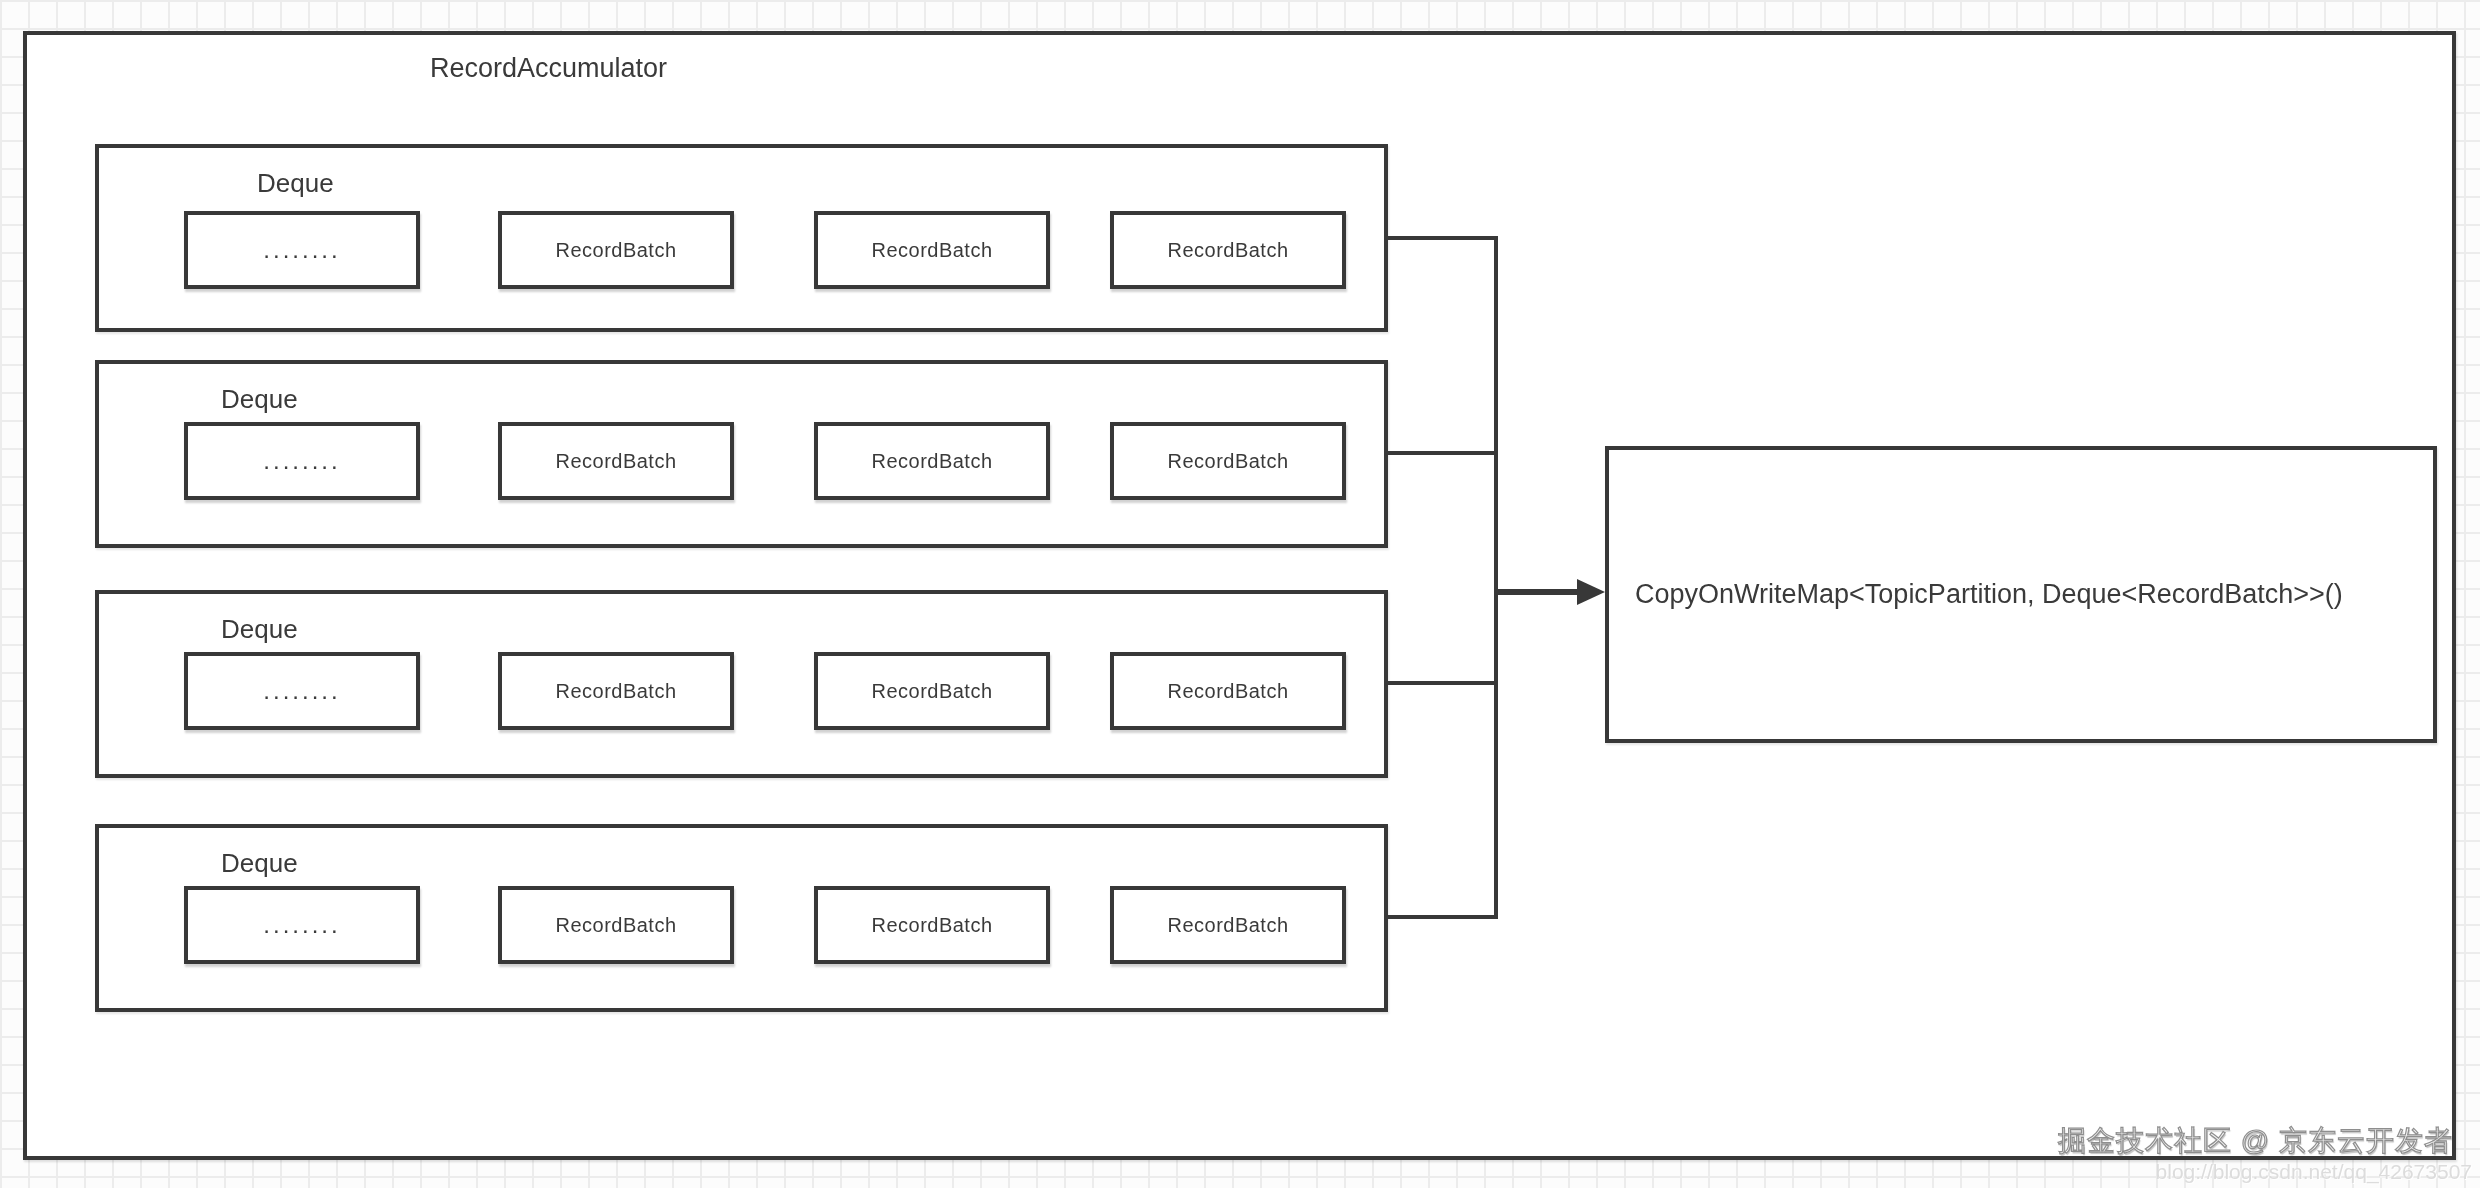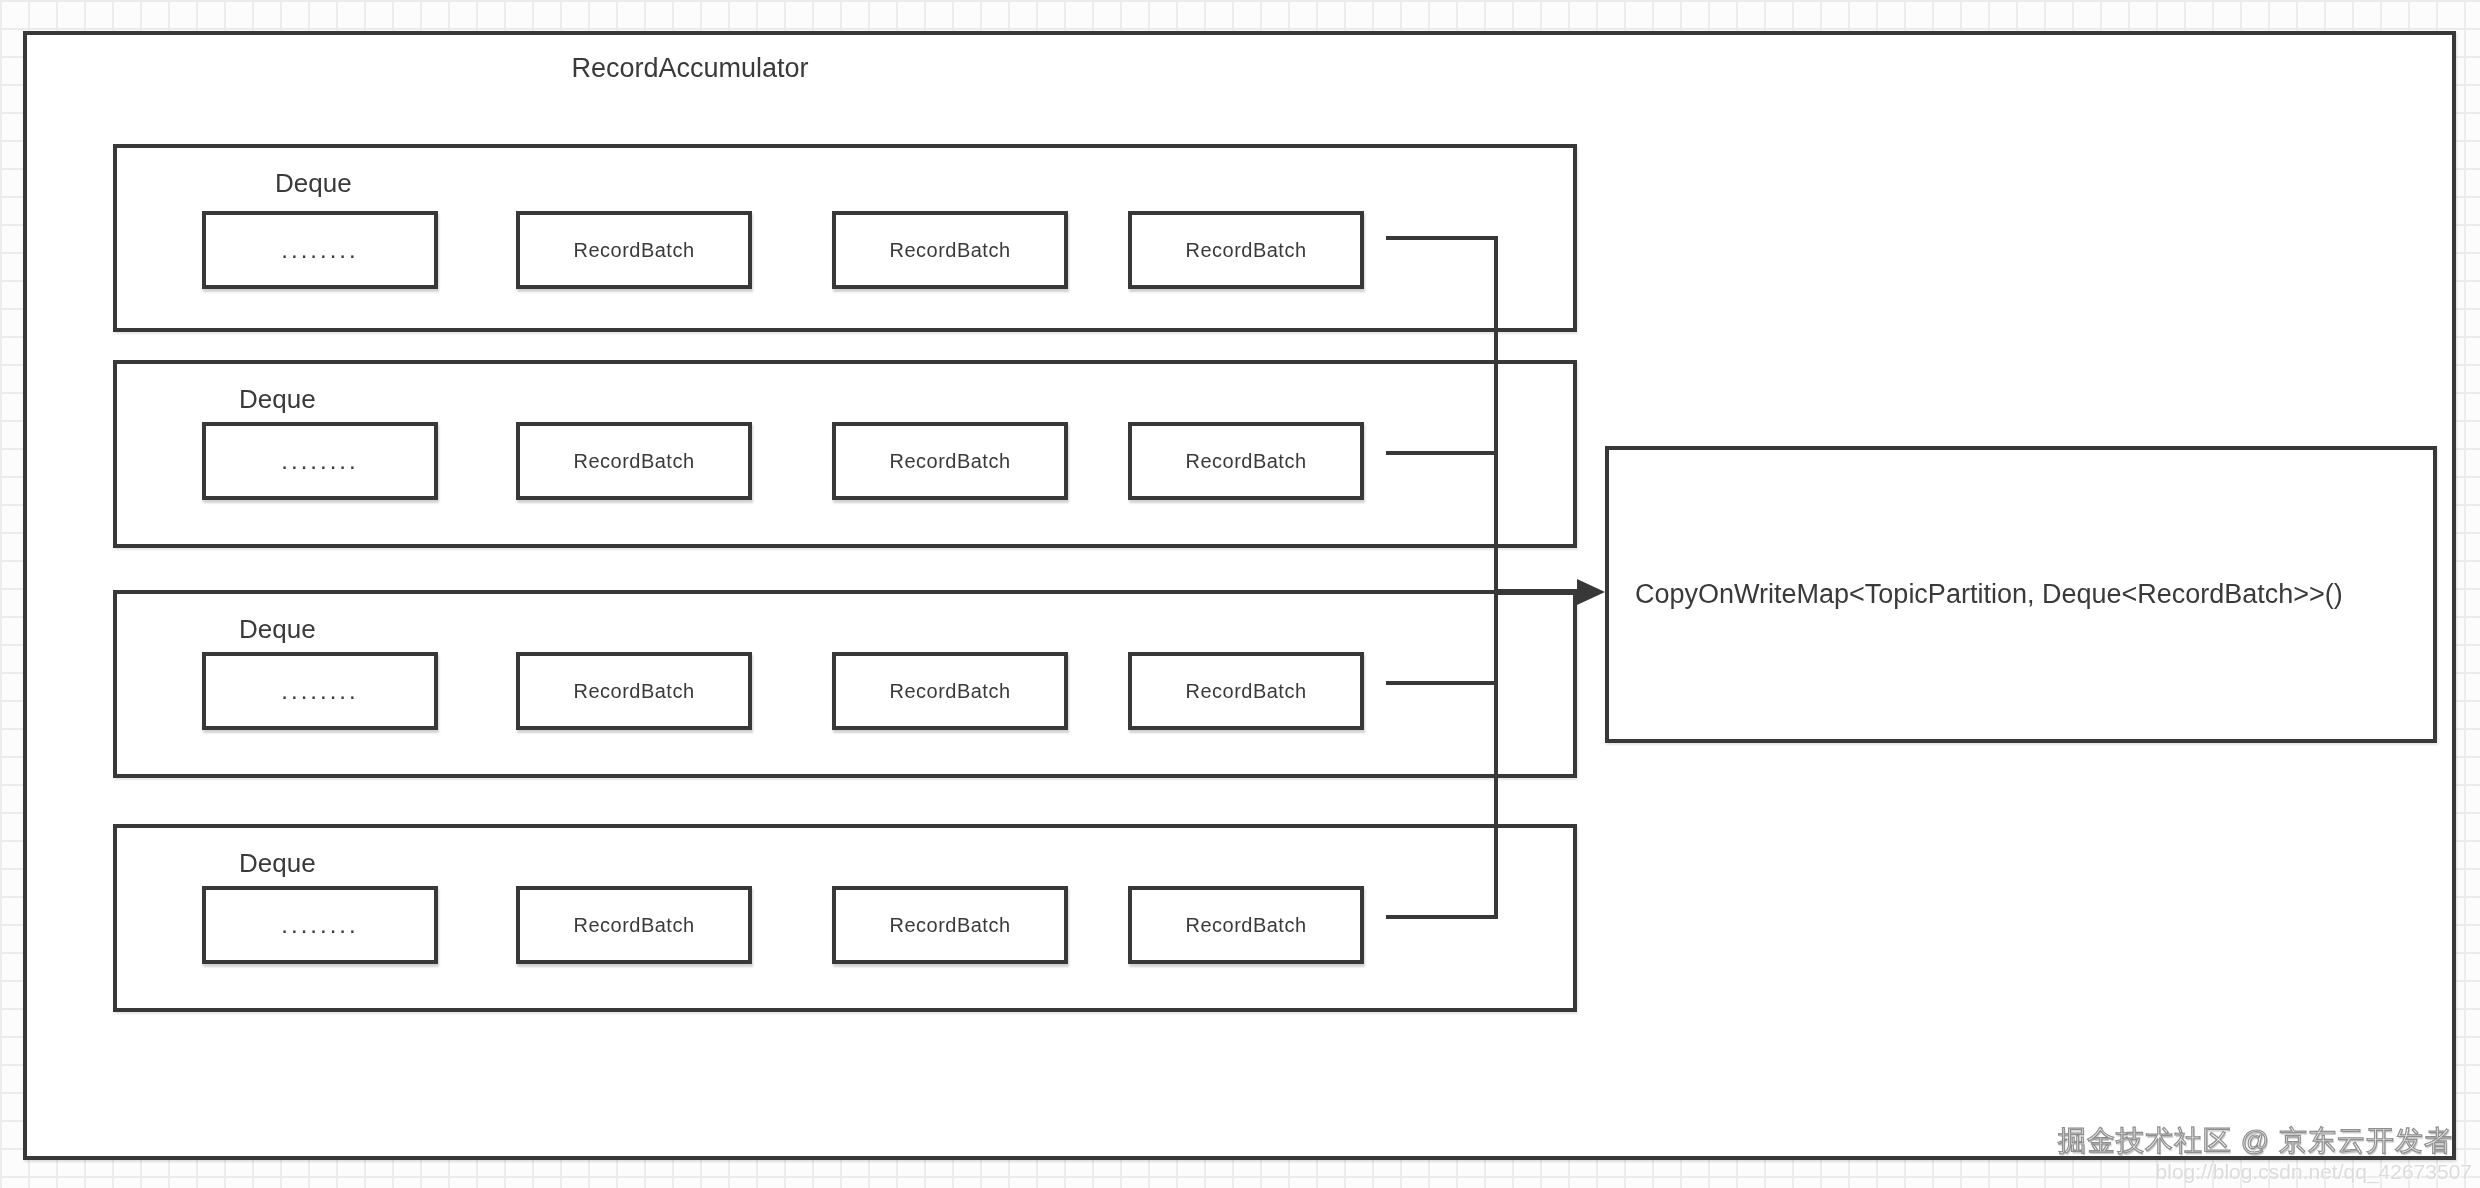--- a/index.html
+++ b/index.html
@@ -24,29 +24,28 @@
     width: 2433px; height: 1129px;
     background: #ffffff;
     border: 4px solid #383838;
     box-sizing: border-box;
     box-shadow: 1px 2px 2px rgba(0,0,0,0.12);
   }
   .diagram-title {
     position: absolute;
     left: 430px; top: 52px;
     width: 520px;
-    text-align: center;
     font-size: 27px;
     line-height: 33px;
     color: #3a3a3a;
   }
   .deque-box {
     position: absolute;
-    left: 113px;
-    width: 1464px; height: 188px;
+    left: 95px;
+    width: 1293px; height: 188px;
     border: 4px solid #383838;
     box-sizing: border-box;
     background: #ffffff;
     box-shadow: 1px 2px 2px rgba(0,0,0,0.10);
   }
   .deque-box.r1 { top: 144px; }
   .deque-box.r2 { top: 360px; }
   .deque-box.r3 { top: 590px; }
   .deque-box.r4 { top: 824px; }
   .deque-label {

